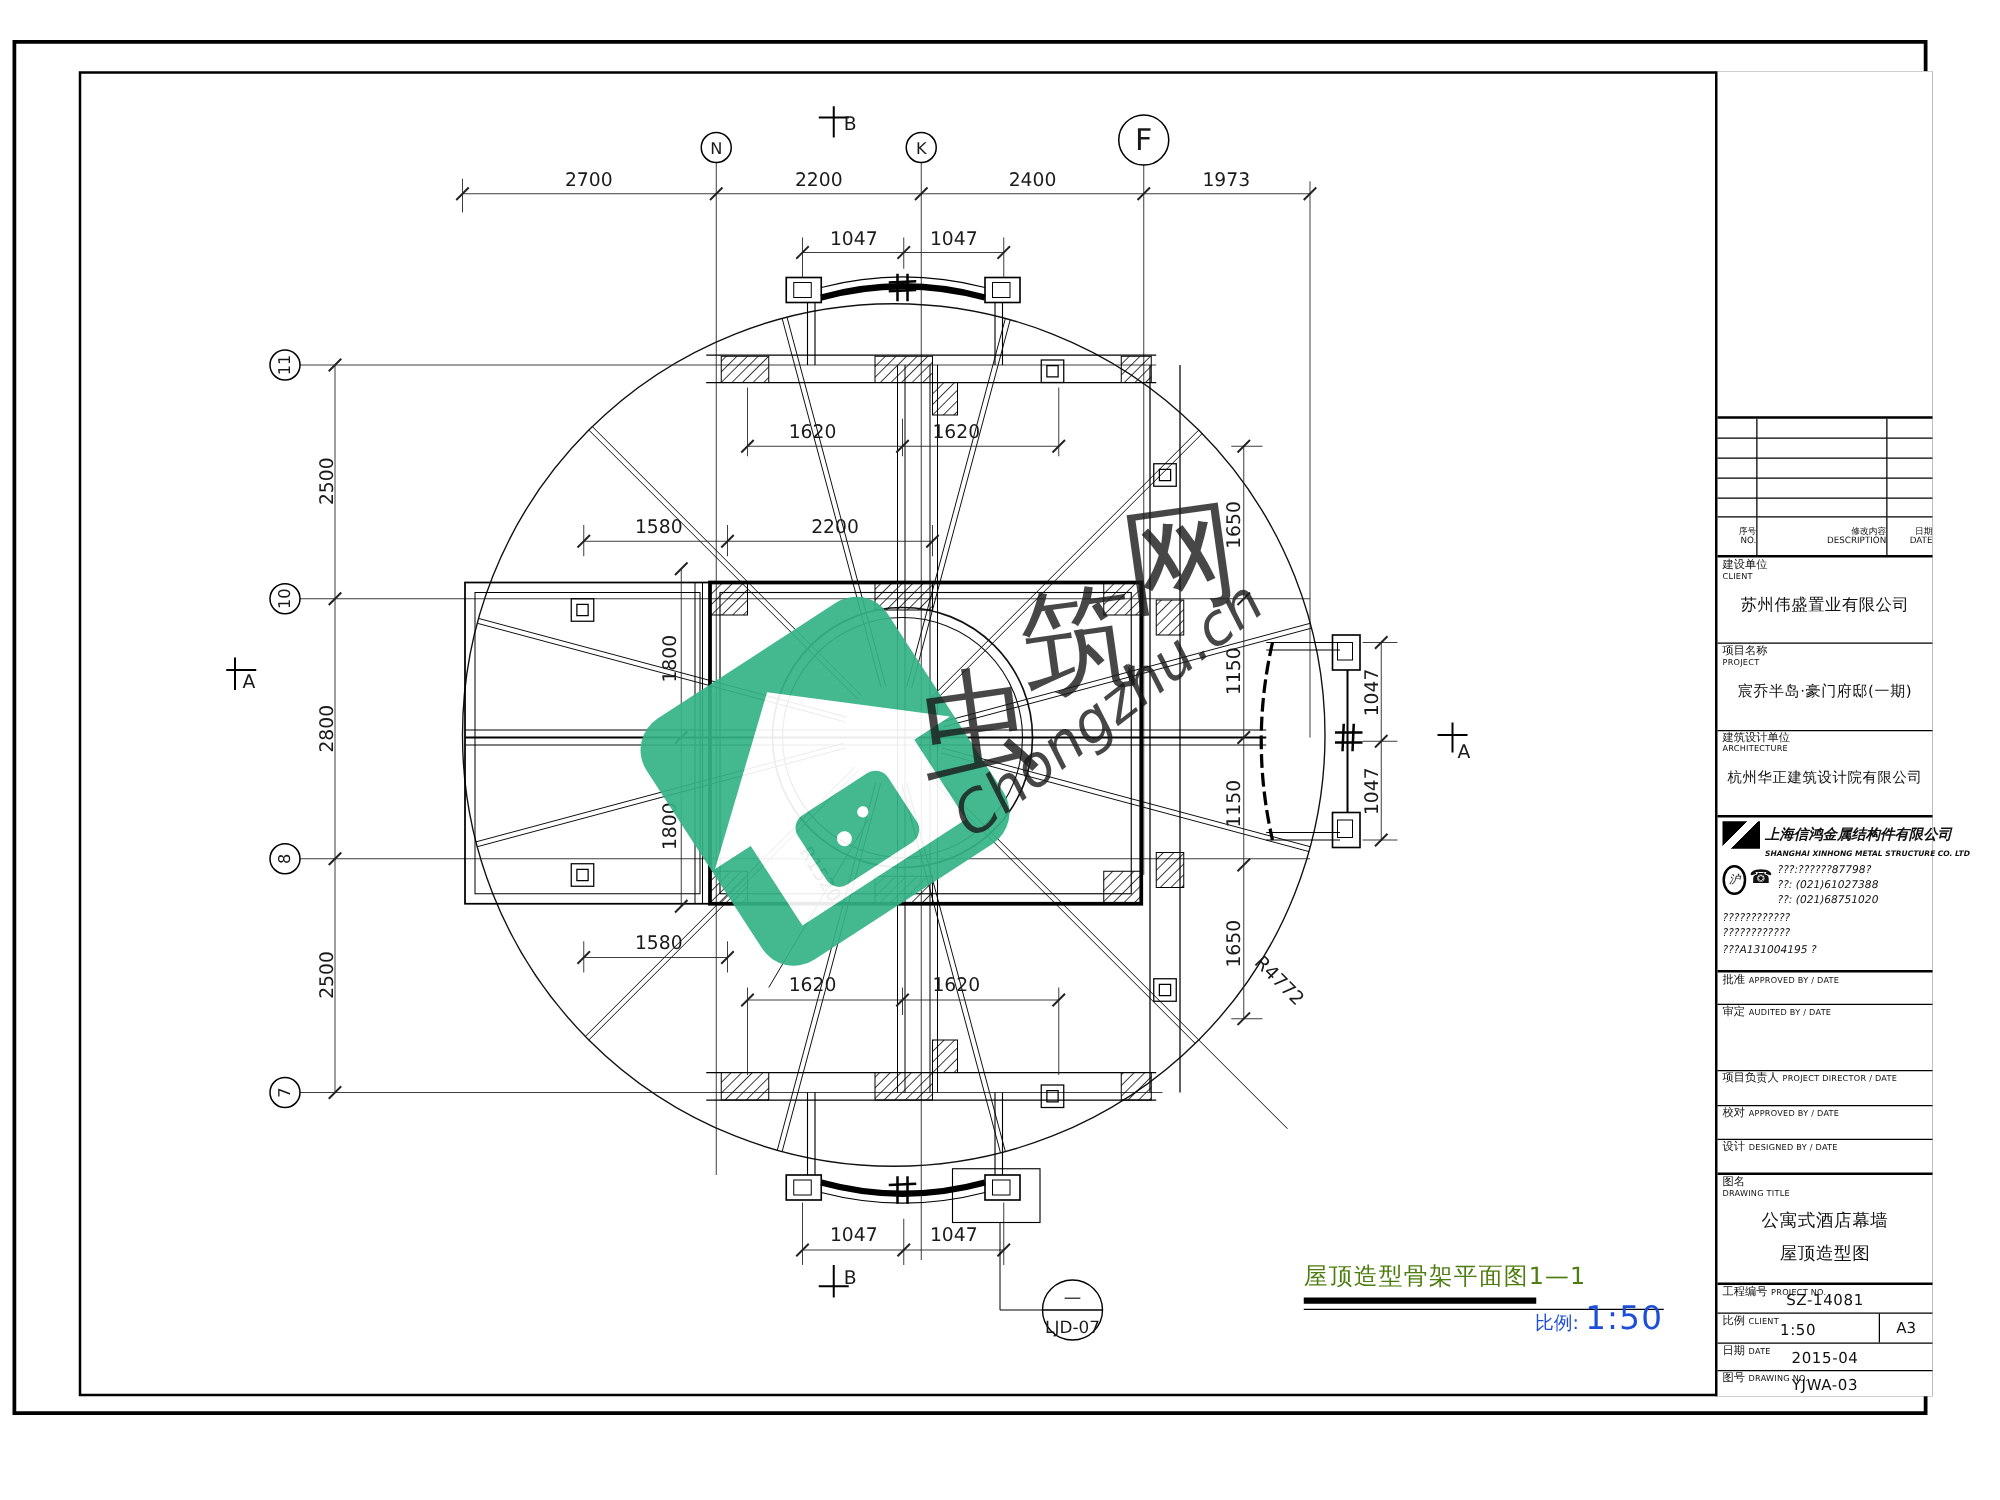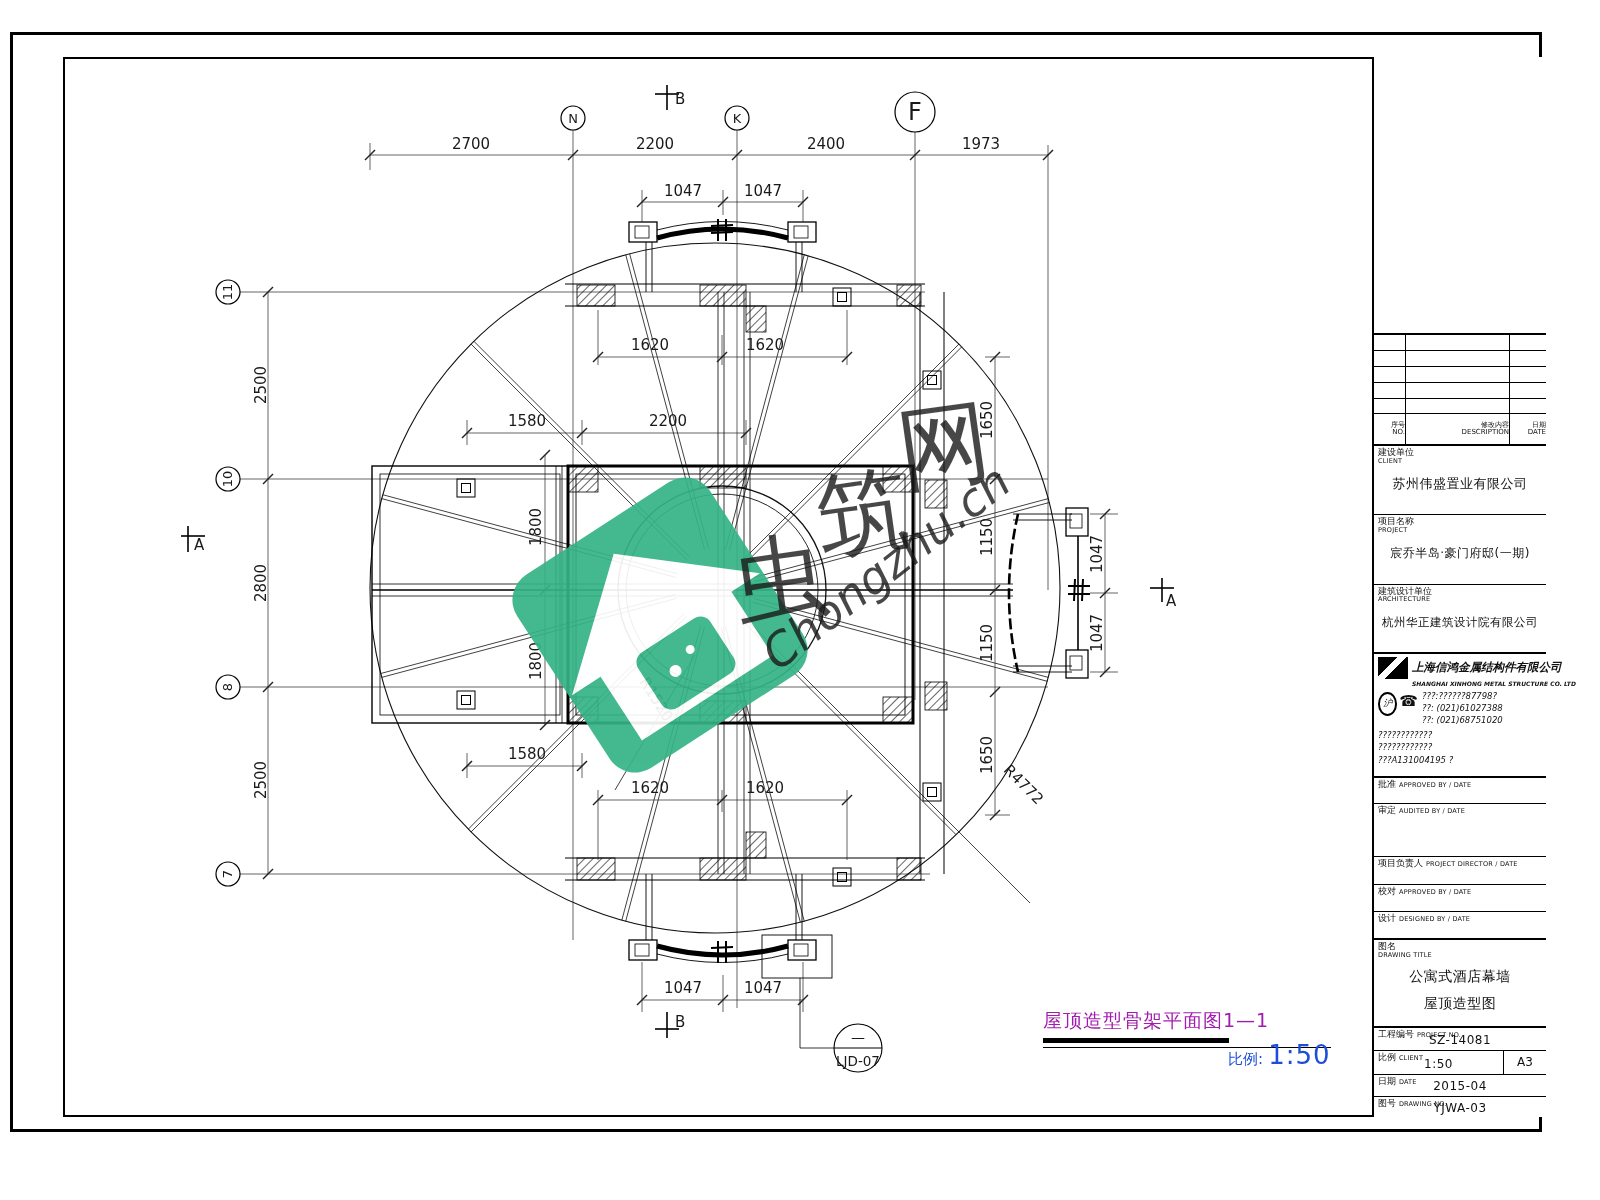--- a/index.html
+++ b/index.html
@@ -32,21 +32,21 @@
   .fabaddr{font-size:8.5px;line-height:1.5;margin-top:2px;white-space:nowrap;}
   .sig{display:flex;align-items:flex-start;}
   .sig .lab{position:static;padding:2px 0 0 4px;white-space:nowrap;}
   .sig .en{font-size:6.5px;margin-left:3px;}
   .dtitle .val{top:58%;font-size:14px;line-height:1.9;}
   .srow{display:flex;height:100%;}
   .srow .main{flex:1;position:relative;}
   .srow .a3{width:43px;border-left:1px solid #000;display:flex;align-items:center;justify-content:center;font-size:12px;box-sizing:border-box;}
   .kv .val{font-size:12px;}
   
-  .maintitle{position:absolute;left:1043px;top:1008px;width:300px;color:#a21caf;}
+  .maintitle{position:absolute;left:1043px;top:1008px;width:300px;color:#4d7c0f;}
   .maintitle .t{font-size:19px;letter-spacing:1px;white-space:nowrap;}
   .maintitle .bar{width:186px;height:5px;background:#000;margin-top:4px;}
   .maintitle .thin{width:288px;height:1px;background:#000;margin-top:4px;}
   .scaleline{position:absolute;left:1228px;top:1040px;color:#1d4ed8;white-space:nowrap;}
   .scaleline .sl{font-size:15px;}
   .scaleline .sv{font-size:26px;letter-spacing:1px;}
 </style>
 </head>
 <body>
 

